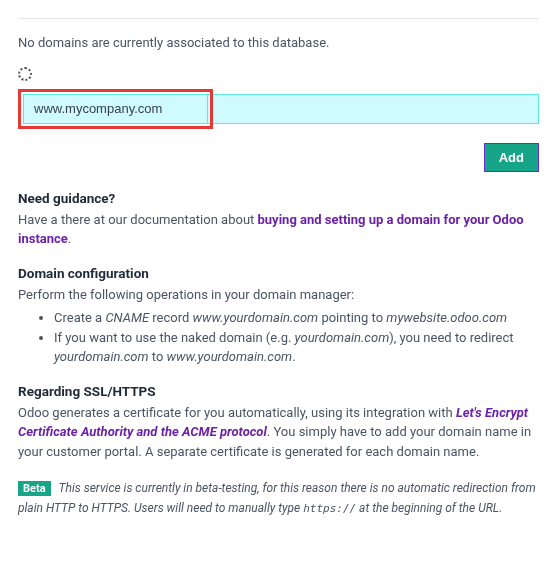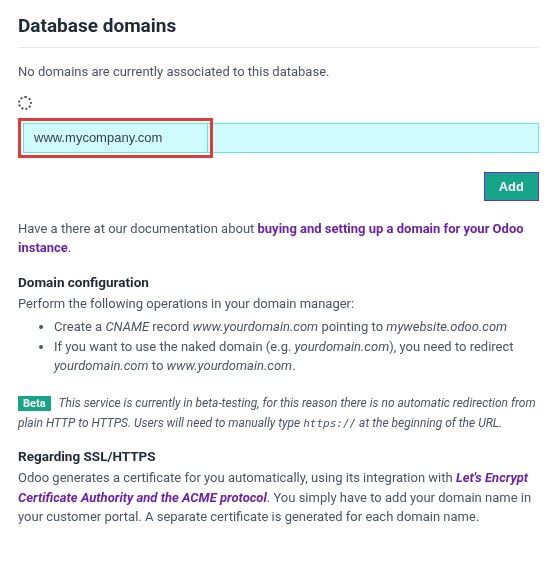--- a/index.html
+++ b/index.html
@@ -114,63 +114,63 @@
     }
     code {
       font-family: Menlo, Consolas, monospace;
       font-size: 11px;
     }
   </style>
 </head>
 <body>
 
 <div class="container">
-  <h2>Database domains</h2>
   <hr class="divider">
 
   <p class="info-text">No domains are currently associated to this database.</p>
 
   <span class="spinner"></span>
 
   <div class="input-row">
     <div class="input-bg"></div>
     <div class="input-highlight">
       <input type="text" class="domain-input" value="www.mycompany.com" style="">
     </div>
   </div>
 
   <div class="btn-row">
     <button class="btn-add">Add</button>
   </div>
 
   <div class="section">
+    <h4>Need guidance?</h4>
     <p>
       <span>Have a there at our documentation about </span><a href="#" class="link">buying and setting up a domain for your Odoo instance</a><span>.</span>
     </p>
   </div>
 
   <div class="section">
     <h4>Domain configuration</h4>
     <p>Perform the following operations in your domain manager:</p>
     <ul>
       <li>
         <span>Create a </span><em>CNAME</em><span> record </span><em>www.yourdomain.com</em><span> pointing to </span><em>mywebsite.odoo.com</em>
       </li>
       <li>
         <span>If you want to use the naked domain (e.g. </span><em>yourdomain.com</em><span>), you need to redirect </span><em>yourdomain.com</em><span> to </span><em>www.yourdomain.com</em><span>.</span>
       </li>
     </ul>
   </div>
 
   <div class="section">
+    <h4>Regarding SSL/HTTPS</h4>
+    <p>
+      <span>Odoo generates a certificate for you automatically, using its integration with </span><a href="#" class="link italic">Let's Encrypt Certificate Authority and the ACME protocol</a><span>. You simply have to add your domain name in your customer portal. A separate certificate is generated for each domain name.</span>
+    </p>
+  </div>
+
+  <div class="section">
     <span class="beta-badge">Beta</span>
     <span class="beta-text">
       <span>This service is currently in beta-testing, for this reason there is no automatic redirection from plain HTTP to HTTPS. Users will need to manually type </span><code>https://</code><span> at the beginning of the URL.</span>
     </span>
   </div>
-
-  <div class="section">
-    <h4>Regarding SSL/HTTPS</h4>
-    <p>
-      <span>Odoo generates a certificate for you automatically, using its integration with </span><a href="#" class="link italic">Let's Encrypt Certificate Authority and the ACME protocol</a><span>. You simply have to add your domain name in your customer portal. A separate certificate is generated for each domain name.</span>
-    </p>
-  </div>
 </div>
 
 </body></html>

